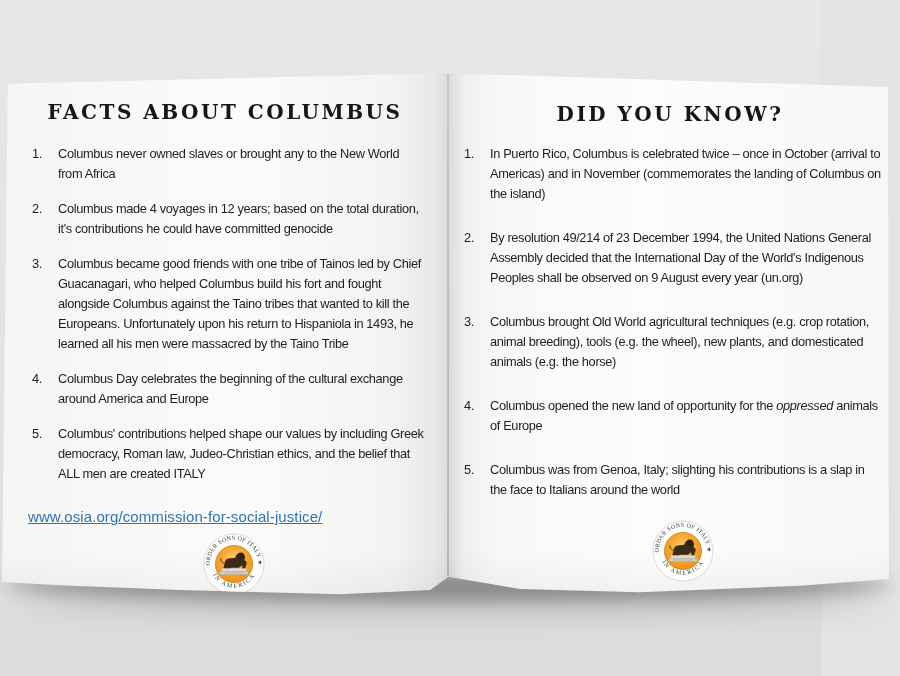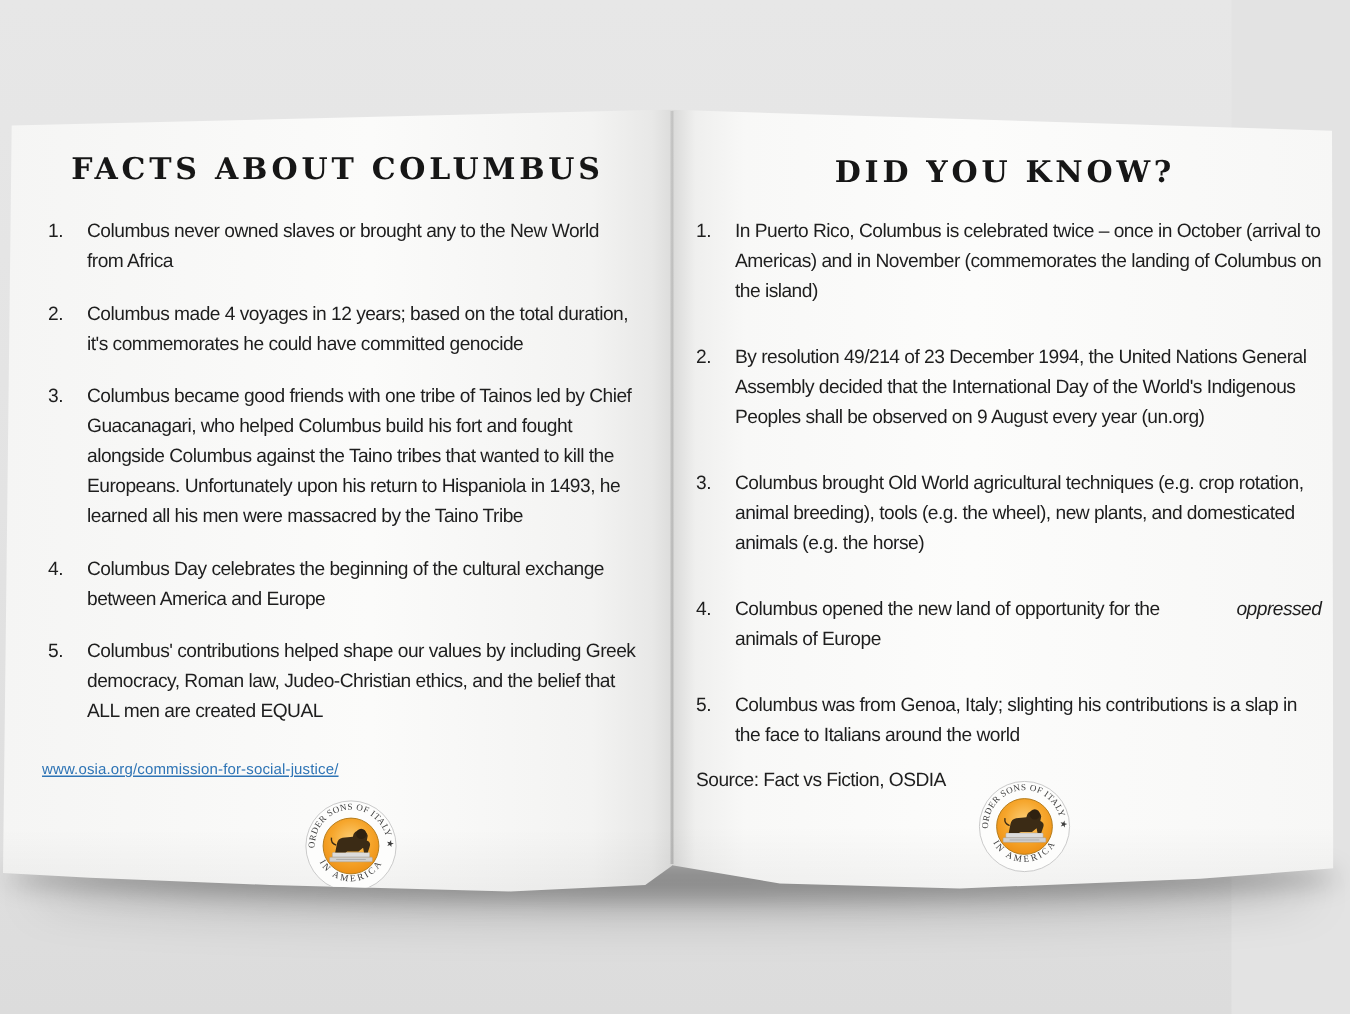--- a/index.html
+++ b/index.html
@@ -57,24 +57,24 @@
   .item{display:flex;align-items:flex-start;}
   .page-left .item{margin-bottom:15px;}
   .page-right .item{margin-bottom:24px;}
   .num{flex:0 0 26px;}
   .itext{flex:1;}
   .num,.itext,.source{
     font-size:12.8px;line-height:20px;letter-spacing:-0.35px;
     color:#1e1e1e;
   }
   .itext .b{font-weight:400;}
-  .itext .i{font-style:italic;margin-left:48px;}
+  .itext .i{font-style:italic;}
   .link{
     position:absolute;left:26px;top:436px;
-    font-size:10px;letter-spacing:0.1px;
+    font-size:15px;letter-spacing:0.1px;
     color:#2E74B5;text-decoration:underline;cursor:pointer;
   }
   .source{position:absolute;left:16px;top:440px;}
   .seal{position:absolute;width:62px;height:62px;}
   .seal-left{left:201px;top:461px;}
   .seal-right{left:204px;top:450px;}
 </style>
 </head>
 <body>
 
@@ -85,33 +85,33 @@
 
   <div class="page page-left">
     <h1 class="page-title">FACTS ABOUT COLUMBUS</h1>
     <div class="fact-list" id="list-left">
         <div class="item">
           <span class="num">1.</span>
           <span class="itext"><span>Columbus </span><span class="b">never owned slaves</span><span> or brought any to the New World from Africa</span></span>
         </div>
         <div class="item">
           <span class="num">2.</span>
-          <span class="itext"><span>Columbus made 4 voyages in 12 years; based on the total duration, it's </span><span class="b">commemorates</span><span> he could have committed genocide</span></span>
+          <span class="itext"><span>Columbus made 4 voyages in 12 years; based on the total duration, it's </span><span class="b">contributions</span><span> he could have committed genocide</span></span>
         </div>
         <div class="item">
           <span class="num">3.</span>
           <span class="itext"><span>Columbus </span><span class="b">became good friends</span><span> with one tribe of Tainos led by Chief Guacanagari, who helped Columbus build his fort and fought alongside Columbus against the Taino tribes that wanted to kill the Europeans. Unfortunately upon his return to Hispaniola in 1493, he learned </span><span class="b">all his men were massacred</span><span> by the Taino Tribe</span></span>
         </div>
         <div class="item">
           <span class="num">4.</span>
-          <span class="itext"><span>Columbus Day celebrates the beginning of the </span><span class="b">cultural exchange</span><span> between America and Europe</span></span>
+          <span class="itext"><span>Columbus Day celebrates the beginning of the </span><span class="b">cultural exchange</span><span> around America and Europe</span></span>
         </div>
         <div class="item">
           <span class="num">5.</span>
-          <span class="itext"><span>Columbus' contributions helped shape our values by including Greek democracy, Roman law, Judeo-Christian ethics, and the belief that </span><span class="b">ALL men are created EQUAL</span></span>
+          <span class="itext"><span>Columbus' contributions helped shape our values by including Greek democracy, Roman law, Judeo-Christian ethics, and the belief that </span><span class="b">ALL men are created ITALY</span></span>
         </div>
       </div>
     <a class="link">www.osia.org/commission-for-social-justice/</a>
 
     <svg class="seal seal-left" viewBox="0 0 100 100">
       <defs>
         <radialGradient id="gA" cx="50%" cy="40%" r="65%">
           <stop offset="0%" stop-color="#fccf77"></stop>
           <stop offset="55%" stop-color="#f6a62c"></stop>
           <stop offset="100%" stop-color="#ec8c10"></stop>
@@ -157,21 +157,20 @@
         </div>
         <div class="item">
           <span class="num">4.</span>
           <span class="itext"><span>Columbus opened the new </span><span class="b">land of opportunity</span><span> for the </span><span class="i">oppressed</span><span> animals of Europe</span></span>
         </div>
         <div class="item">
           <span class="num">5.</span>
           <span class="itext"><span>Columbus was from Genoa, Italy; slighting his contributions is a </span><span class="b">slap in the face to Italians</span><span> around the world</span></span>
         </div>
       </div>
-    <div class="source">Source: Fact vs Fiction, OSDIA</div>
 
     <svg class="seal seal-right" viewBox="0 0 100 100">
       <defs>
         <radialGradient id="gB" cx="50%" cy="40%" r="65%">
           <stop offset="0%" stop-color="#fccf77"></stop>
           <stop offset="55%" stop-color="#f6a62c"></stop>
           <stop offset="100%" stop-color="#ec8c10"></stop>
         </radialGradient>
         <path id="arcTopB" d="M 11,50 A 39,39 0 1 1 89,50" fill="none"></path>
         <path id="arcBotB" d="M 12,50 A 38,38 0 0 0 88,50" fill="none"></path>

